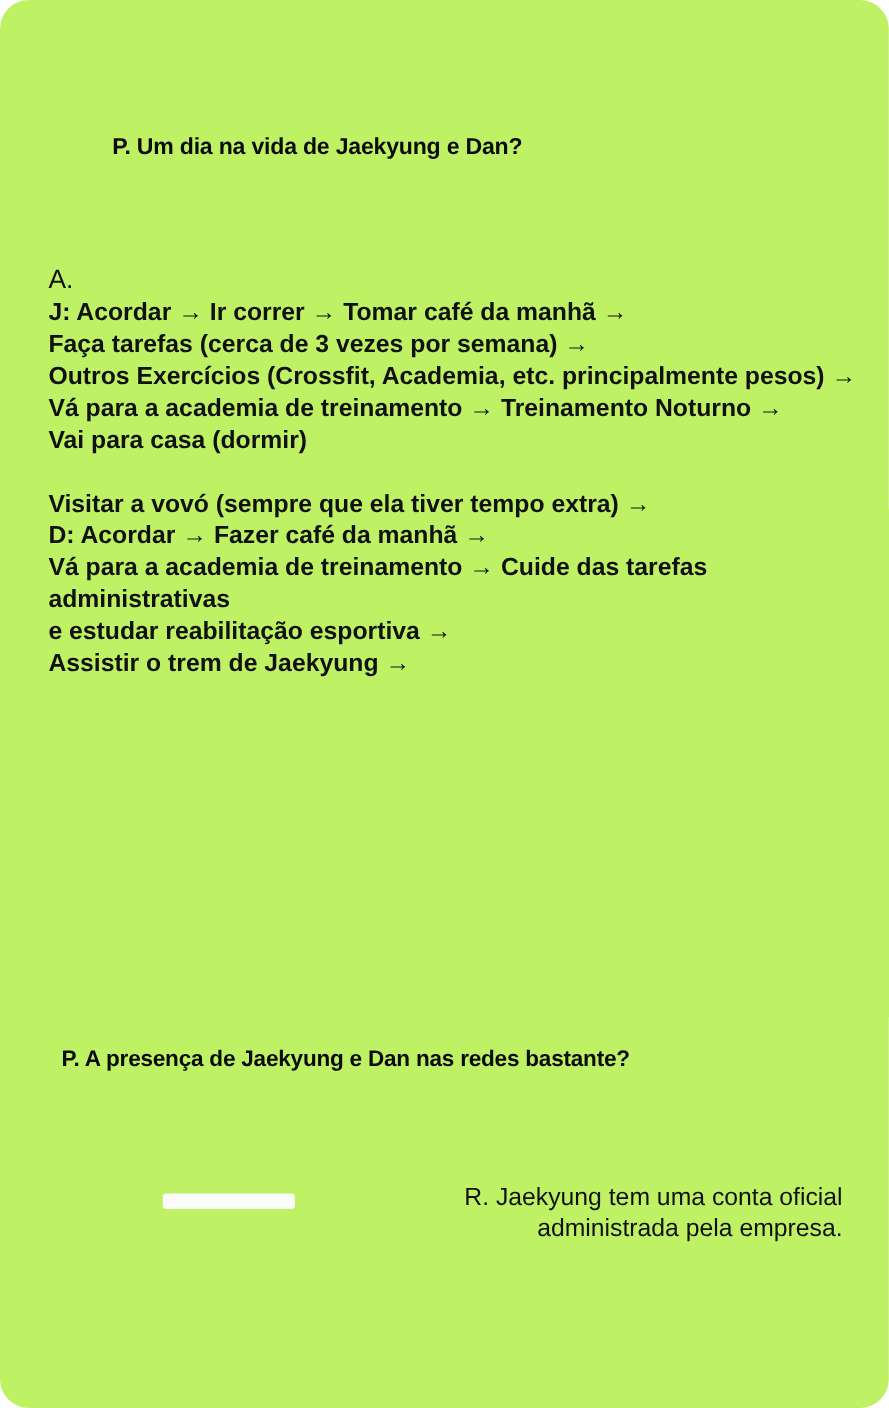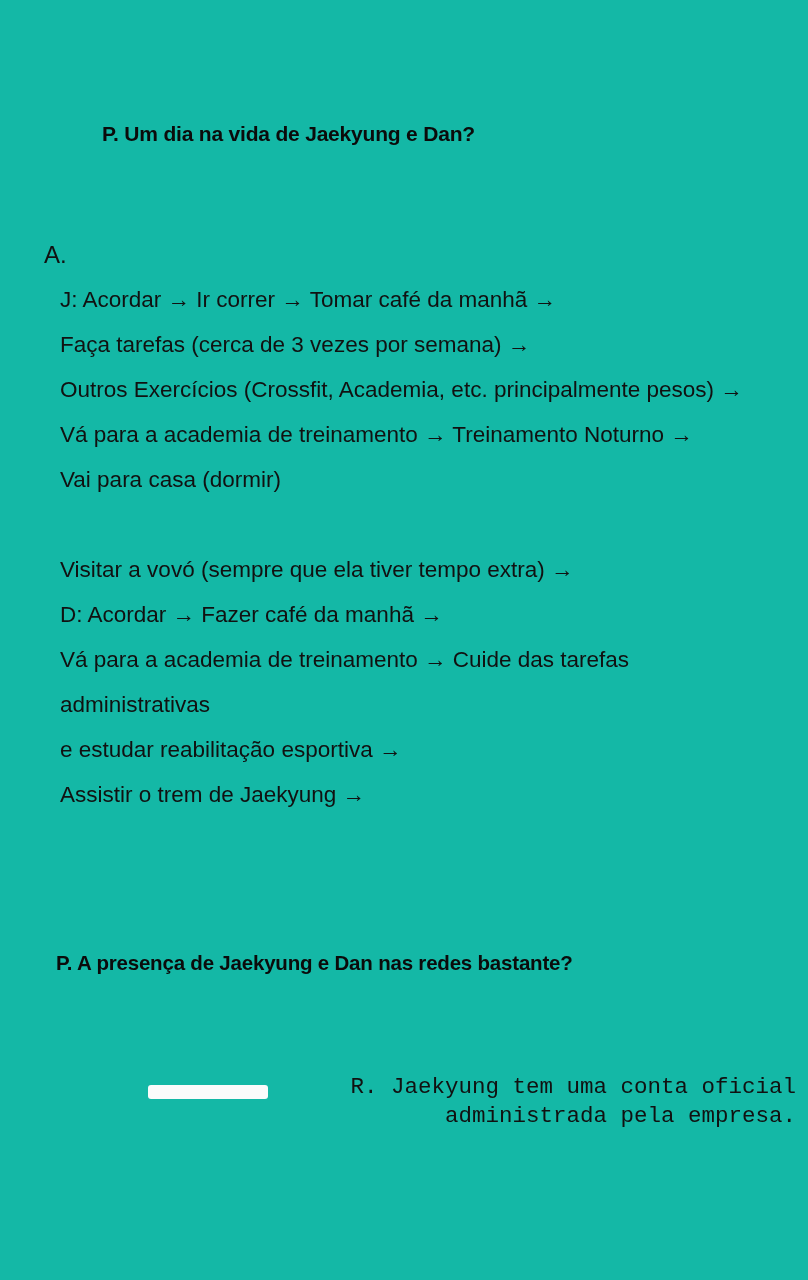--- a/index.html
+++ b/index.html
@@ -14,21 +14,22 @@
     position: relative;
     overflow: hidden;
     font-family: "Liberation Sans", "DejaVu Sans", sans-serif;
     color: #111111;
     -webkit-font-smoothing: antialiased;
   }
 
   .page {
     position: absolute;
     inset: 0;
-    background: #14b8a6;
+    background: #bef264;
+    border-radius: 26px;
   }
 
   
   .watermark-smudge {
     position: absolute;
     left: 148px;
     top: 1085px;
     width: 120px;
     height: 14px;
     background: #fbfbfb;
@@ -67,45 +68,44 @@
     font-size: 24px;
     line-height: 29px;
     font-weight: 400;
     color: #111111;
     margin: 0;
   }
 
   .flow-line {
     font-size: 22.5px;
     line-height: 29px;
-    font-weight: 400;
+    font-weight: 700;
     color: #111111;
-    margin: 16px;
+    margin: 0;
     white-space: nowrap;
   }
 
   .group-gap {
     height: 29px;
   }
 
   .para {
     font-size: 22.5px;
     line-height: 29px;
     color: #111111;
     margin: 0;
     max-width: 625px;
   }
 
   .social-answer {
     position: absolute;
-    right: 12px;
+    right: 42px;
     top: 1073px;
     width: 540px;
     text-align: right;
-    font-family: Liberation Mono, monospace;
   }
 
   .social-line {
     font-size: 22.5px;
     line-height: 29px;
     color: #111111;
     margin: 0;
     white-space: nowrap;
   }
 

